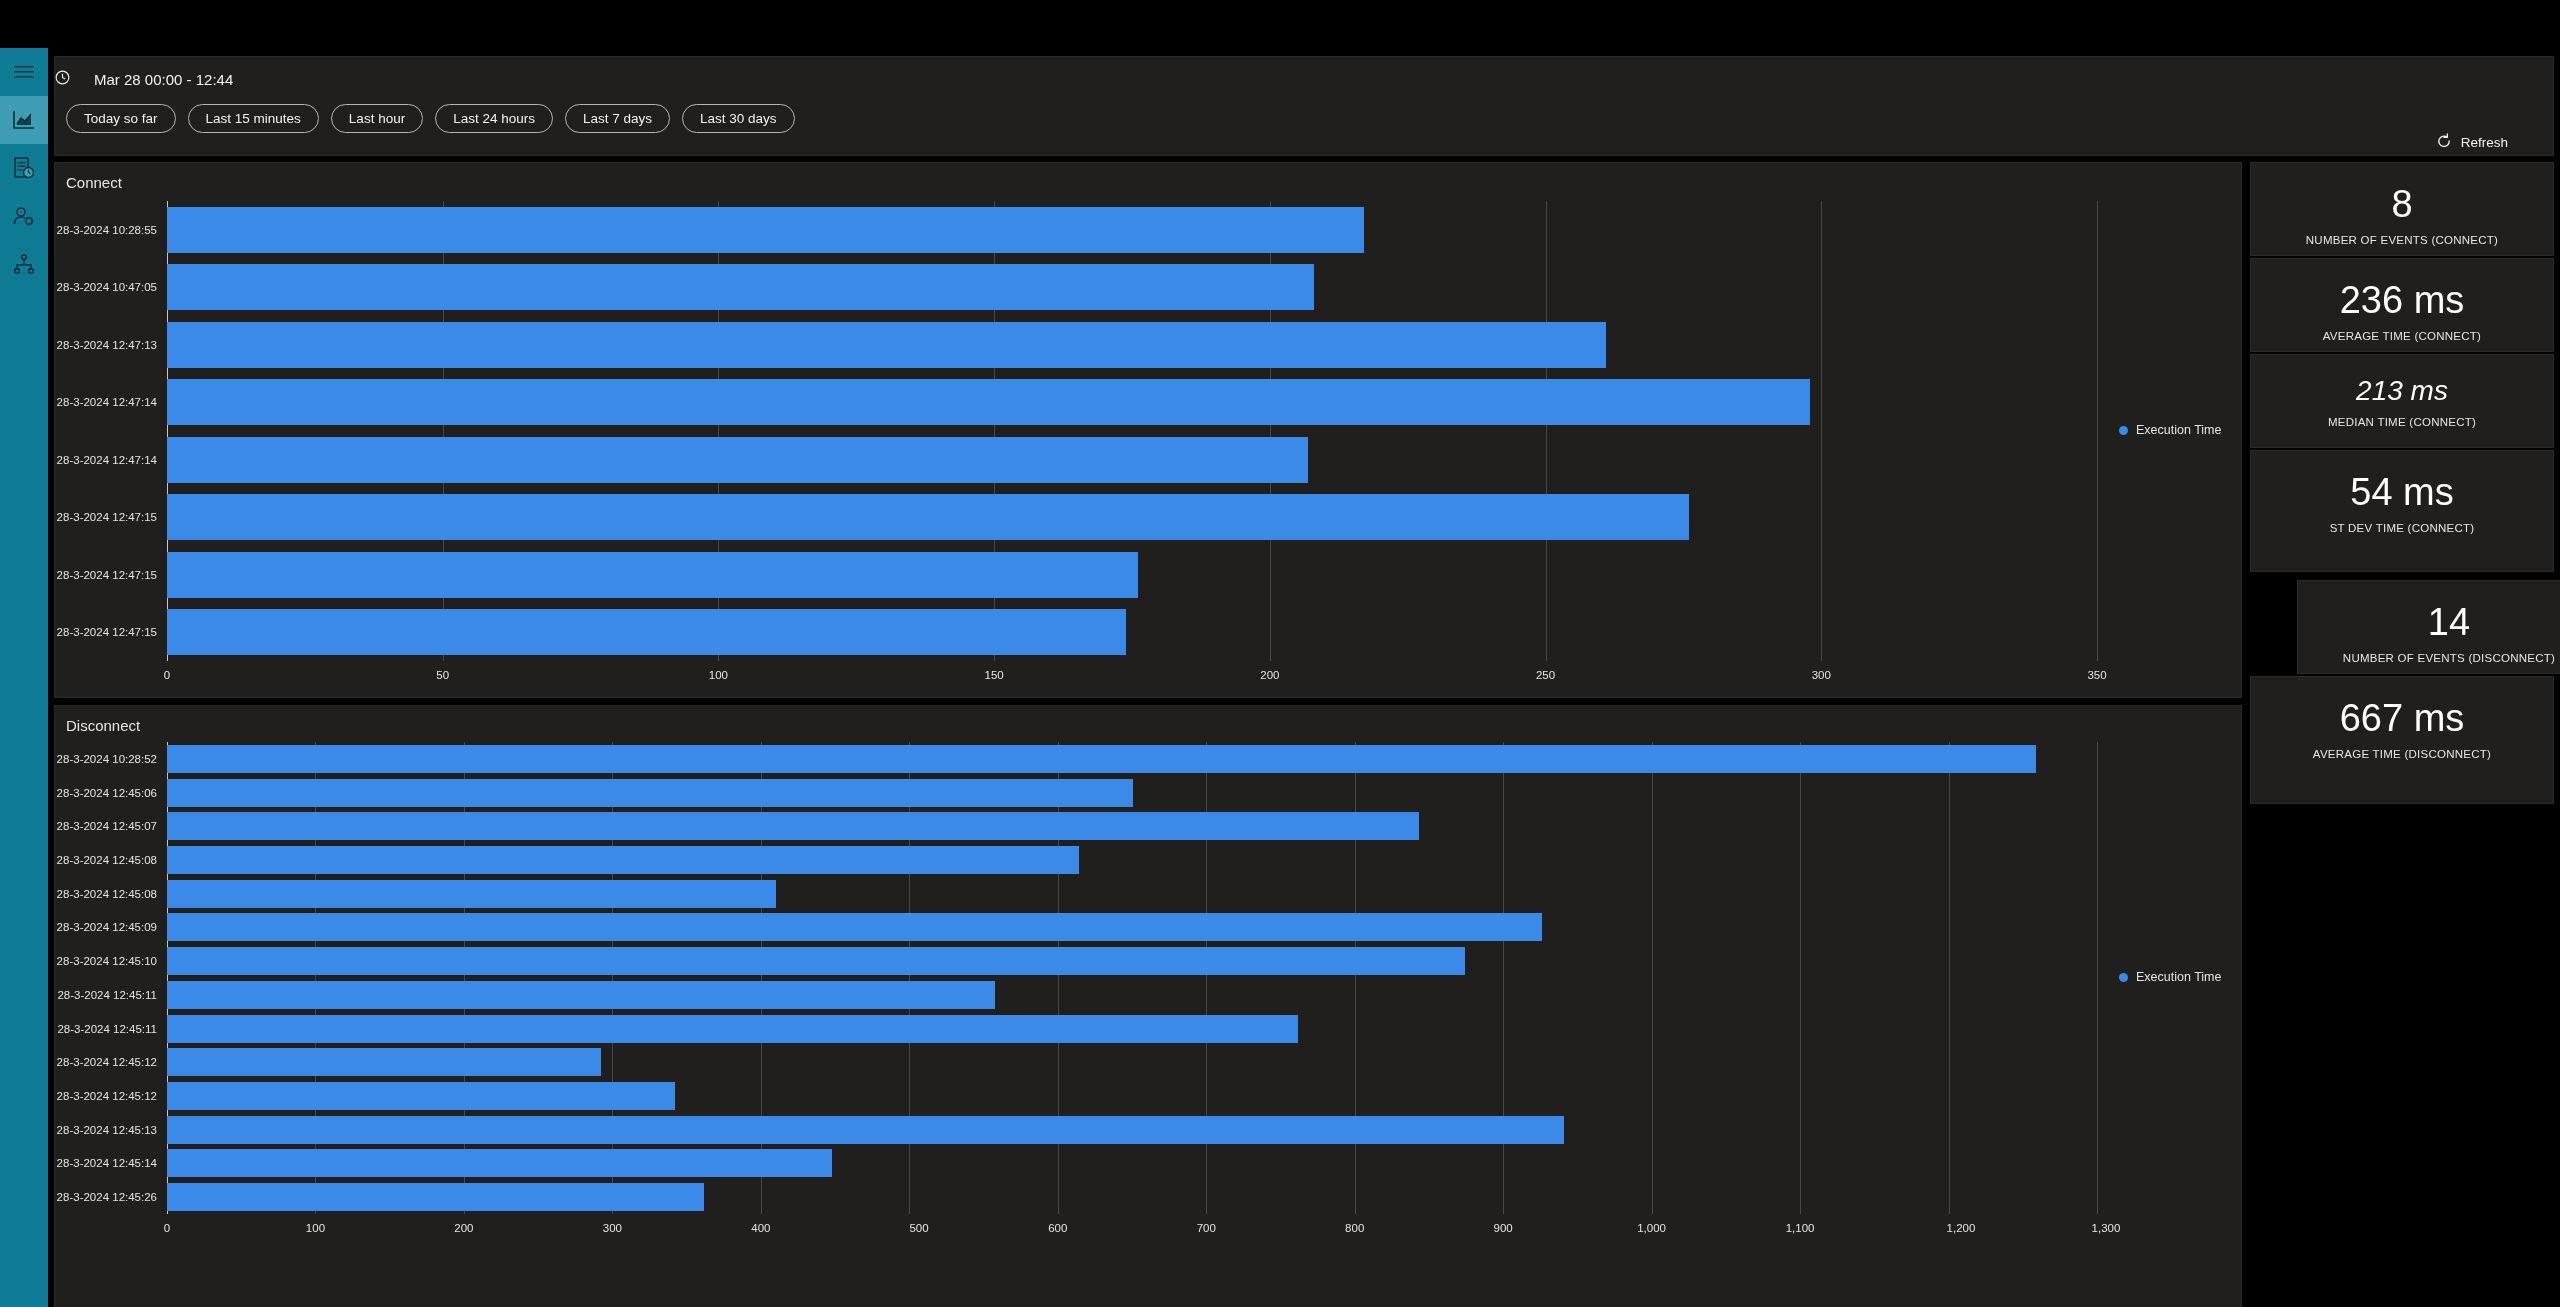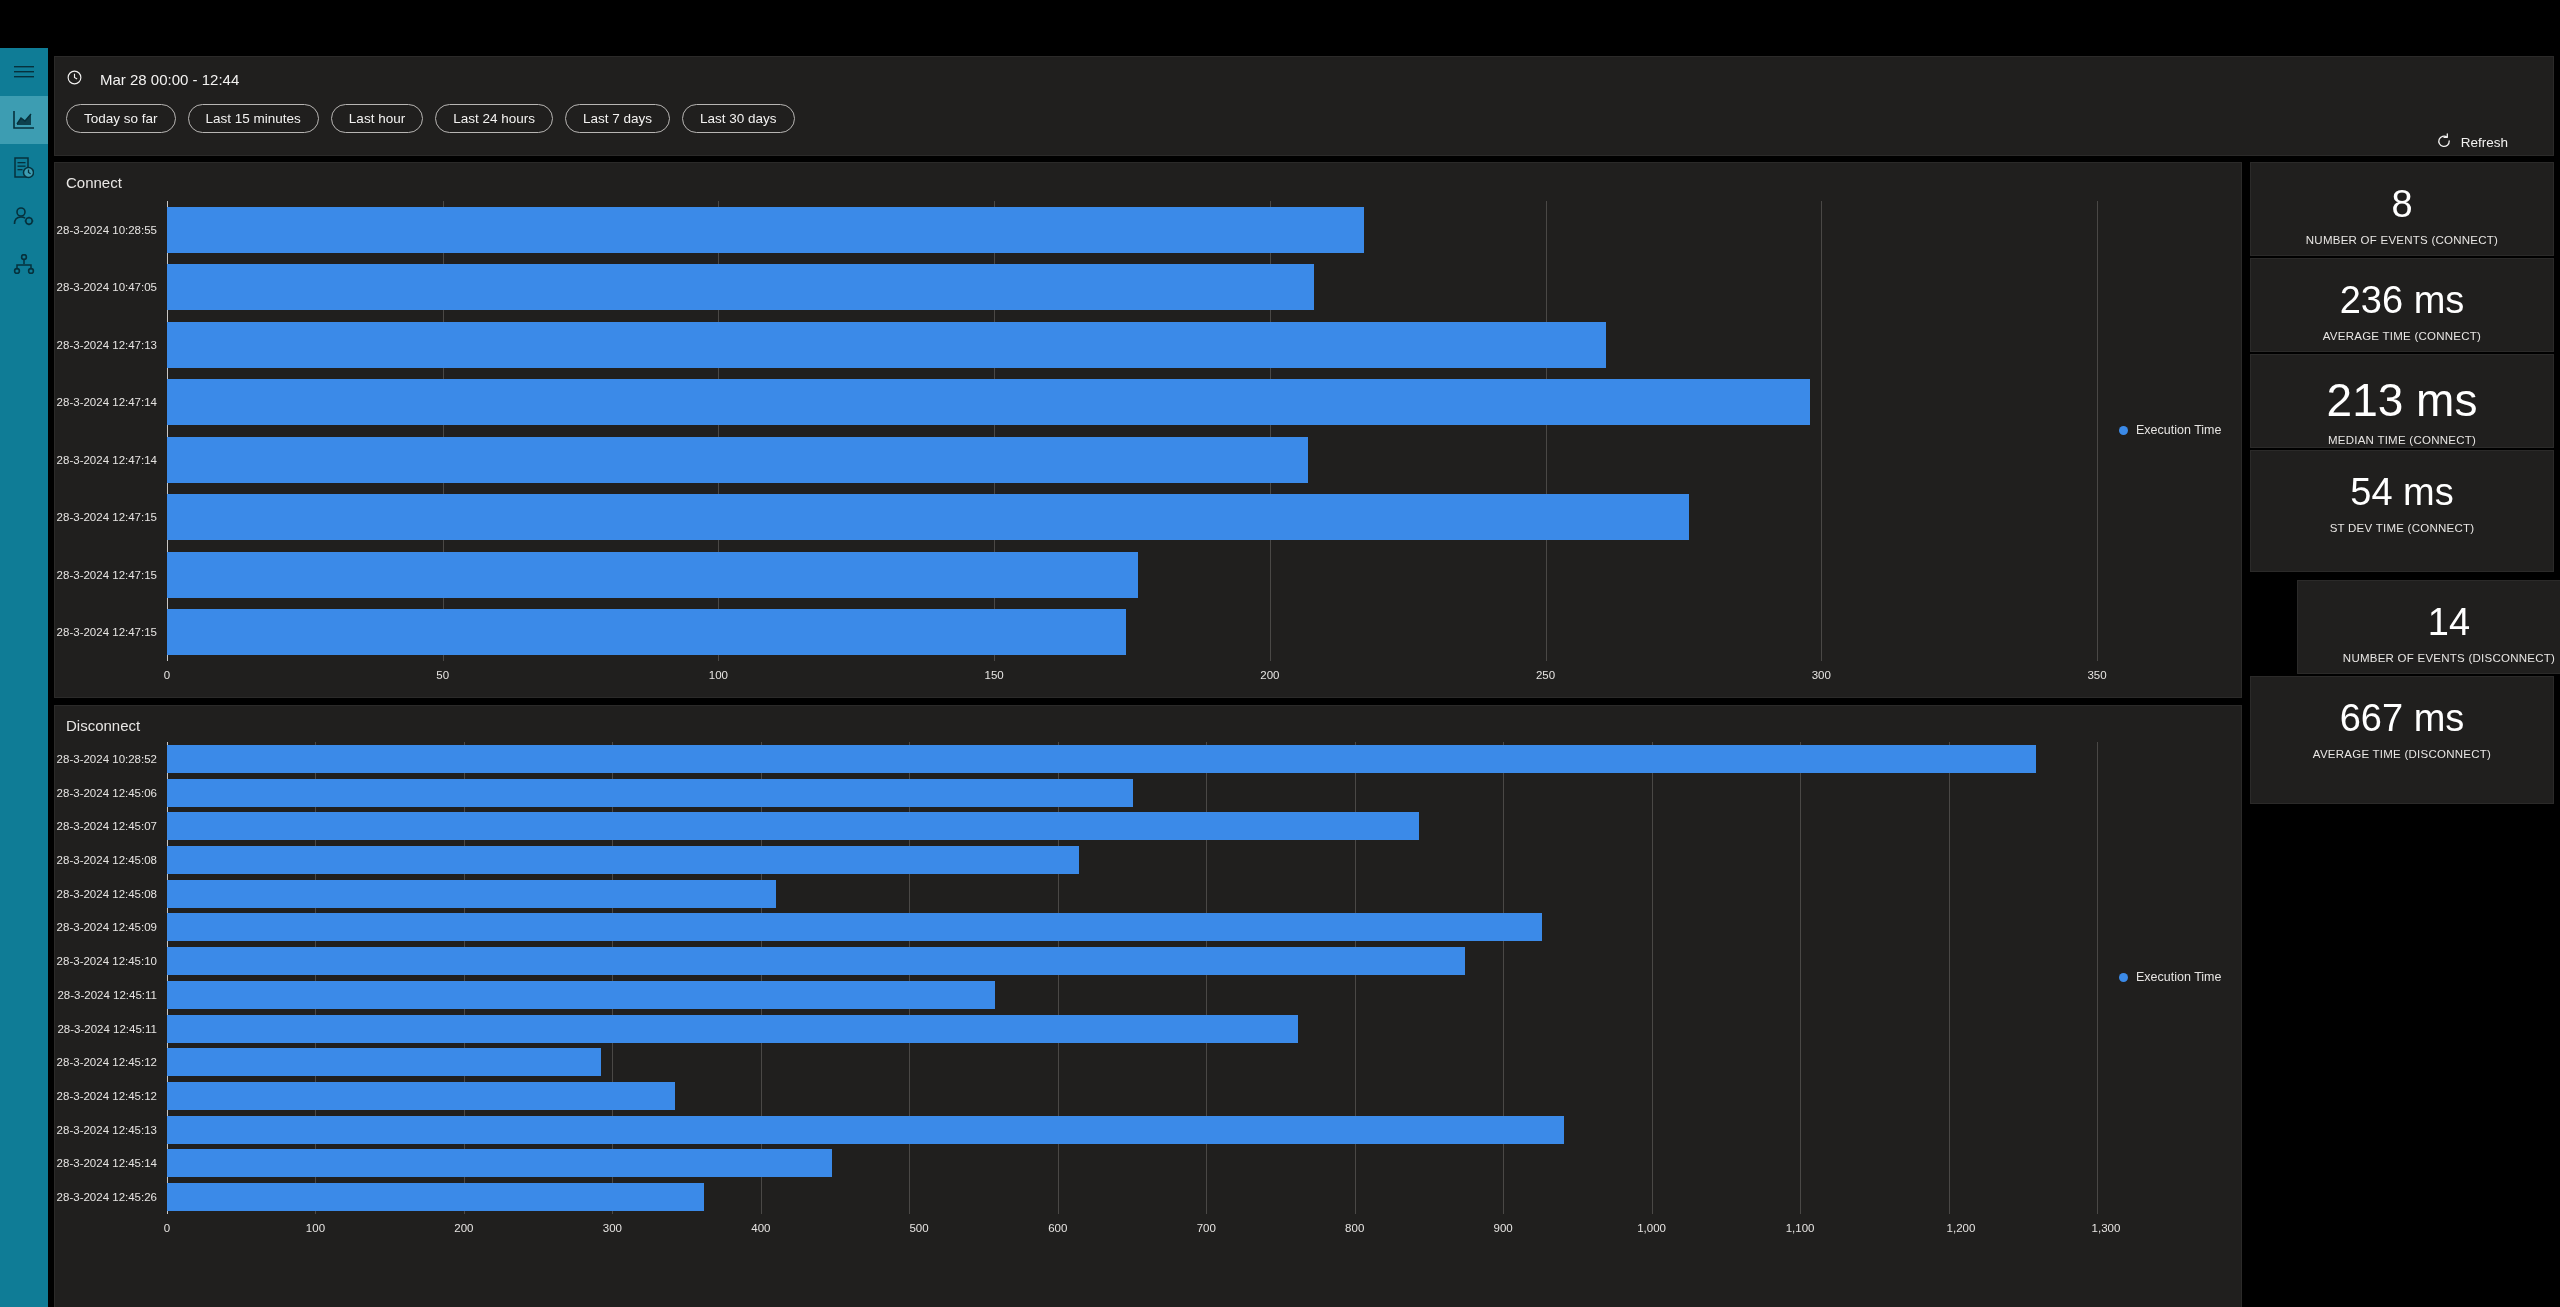--- a/index.html
+++ b/index.html
@@ -56,22 +56,22 @@
   }
 
   
   .timepanel {
     position:relative; margin: 4px 0 0 0;
     width: 2500px; height: 100px;
     background:#201f1e;
     border:1px solid #2b2a29;
   }
   .timerange {
-    display:flex; align-items:center; gap:18px;
-    padding: 13px 0 0 12px; color:#f3f2f1; font-size:15px;
+    display:flex; align-items:center; gap:24px;
+    padding: 13px 0 0 0; color:#f3f2f1; font-size:15px;
   }
   .clock-icon { display:block; }
   .pills { display:flex; gap:12px; padding: 16px 0 0 11px; }
   .pill {
     height:29px; padding: 0 17px;
     border:1px solid #b7b5b3; border-radius:16px;
     background:transparent; color:#f3f2f1;
     font-size:13.5px; font-family:"Liberation Sans", sans-serif;
     display:flex; align-items:center; justify-content:center;
     cursor:pointer; white-space:nowrap;
@@ -333,21 +333,21 @@
 
       <div class="kpi" id="kpi0" style="top: 0px; height: 94px;">
         <div class="kpi-value" style="font-size: 38px;">8</div>
         <div class="kpi-label">NUMBER OF EVENTS (CONNECT)</div>
       </div>
       <div class="kpi" id="kpi1" style="top: 96px; height: 94px;">
         <div class="kpi-value" style="font-size: 38px;">236 ms</div>
         <div class="kpi-label">AVERAGE TIME (CONNECT)</div>
       </div>
       <div class="kpi" id="kpi2" style="top: 192px; height: 94px;">
-        <div class="kpi-value" style="font-size: 46px;">213 ms</div>
+        <div class="kpi-value" style="font-size: 28px; font-style: italic;">213 ms</div>
         <div class="kpi-label">MEDIAN TIME (CONNECT)</div>
       </div>
       <div class="kpi" id="kpi3" style="top: 288px; height: 122px;">
         <div class="kpi-value" style="font-size: 38px;">54 ms</div>
         <div class="kpi-label">ST DEV TIME (CONNECT)</div>
       </div>
       <div class="kpi" id="kpi4" style="top: 418px; height: 94px; margin-left: 47px;">
         <div class="kpi-value" style="font-size: 38px;">14</div>
         <div class="kpi-label">NUMBER OF EVENTS (DISCONNECT)</div>
       </div>

